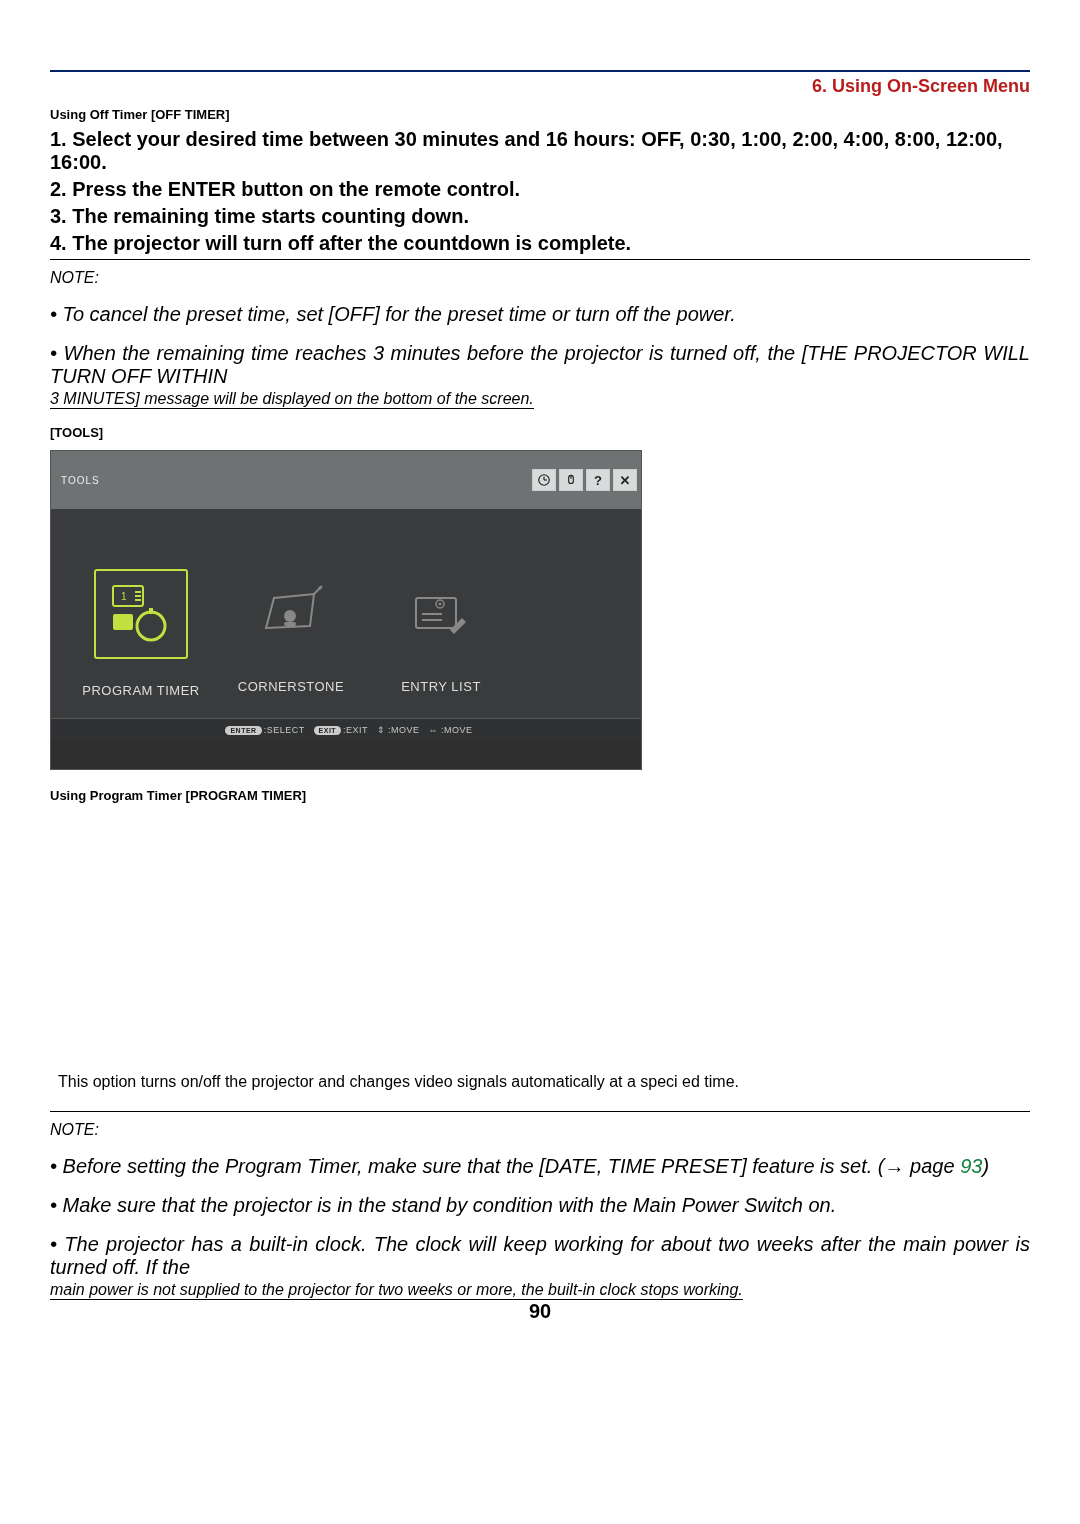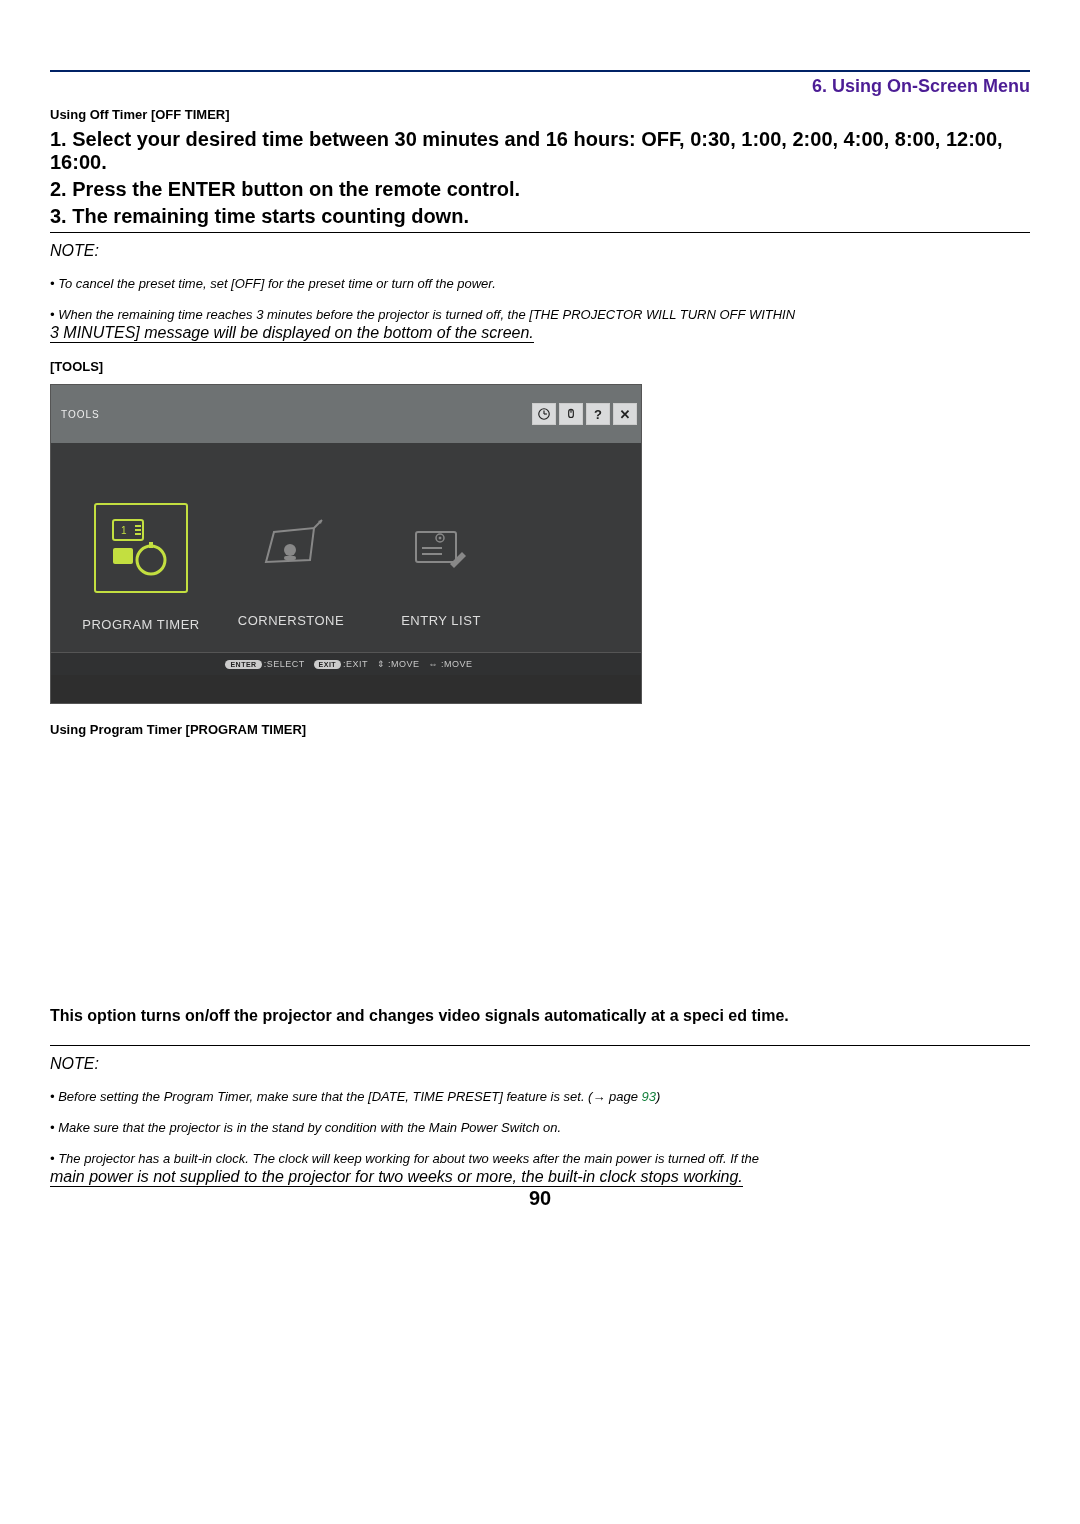--- a/index.html
+++ b/index.html
@@ -13,21 +13,21 @@
   .page {
     padding: 70px 50px 40px 50px;
   }
   .header-line {
     border-top: 2px solid #002266;
     margin-bottom: 4px;
   }
   .chapter-title {
     text-align: right;
     font-weight: bold;
-    color: #4c1d95;
+    color: #b91c1c;
     font-size: 18px;
     margin-bottom: 10px;
   }
   .section-title {
     font-weight: bold;
     font-size: 13px;
     margin: 6px 0 6px 0;
   }
   .step {
     font-weight: bold;
@@ -39,21 +39,21 @@
     border-top: 1px solid #000;
     margin: 4px 0 2px 0;
   }
   .note-label {
     font-style: italic;
     font-size: 16px;
     margin: 9px 0;
   }
   .note-line {
     font-style: italic;
-    font-size: 13px;
+    font-size: 20px;
     margin: 16px 0 2px 0;
     text-align: justify;
   }
   .note-line-sub {
     font-style: italic;
     font-size: 16px;
     margin: 0 0 0 0;
     border-bottom: 1px solid #000;
     display: inline-block;
   }
@@ -138,22 +138,21 @@
     margin:0 2px 0 6px;
     font-weight:bold;
   }
   .tools-bottom-pad{
     height:28px;
     background:#2e2e2e;
   }
 
   .body-text{
     font-size:16px;
-    margin:4px 0;
-    font-weight:bold;
+    margin:4px 8px;
   }
   .link{
     color:#15803d;
   }
   .page-number{
     text-align:center;
     font-weight:bold;
     font-size:20px;
   }
   .gap-large{height:260px;}
@@ -162,20 +161,21 @@
 <body>
 
 <div class="page">
   <div class="header-line"></div>
   <div class="chapter-title">6. Using On-Screen Menu</div>
 
   <div class="section-title">Using Off Timer [OFF TIMER]</div>
   <div class="step">1.  Select your desired time between 30 minutes and 16 hours: OFF, 0:30, 1:00, 2:00, 4:00, 8:00, 12:00, 16:00.</div>
   <div class="step">2.  Press the ENTER button on the remote control.</div>
   <div class="step">3.  The remaining time starts counting down.</div>
+  <div class="step">4.  The projector will turn off after the countdown is complete.</div>
 
   <hr class="hr-thin">
   <div class="note-label">NOTE:</div>
   <div class="note-line">•  To cancel the preset time, set [OFF] for the preset time or turn off the power.</div>
   <div class="note-line">•  When the remaining time reaches 3 minutes before the projector is turned off, the [THE PROJECTOR WILL TURN OFF WITHIN</div>
   <span class="note-line-sub">3 MINUTES] message will be displayed on the bottom of the screen.</span>
 
   <div class="section-title" style="margin-top:16px;">[TOOLS]</div>
 
   

